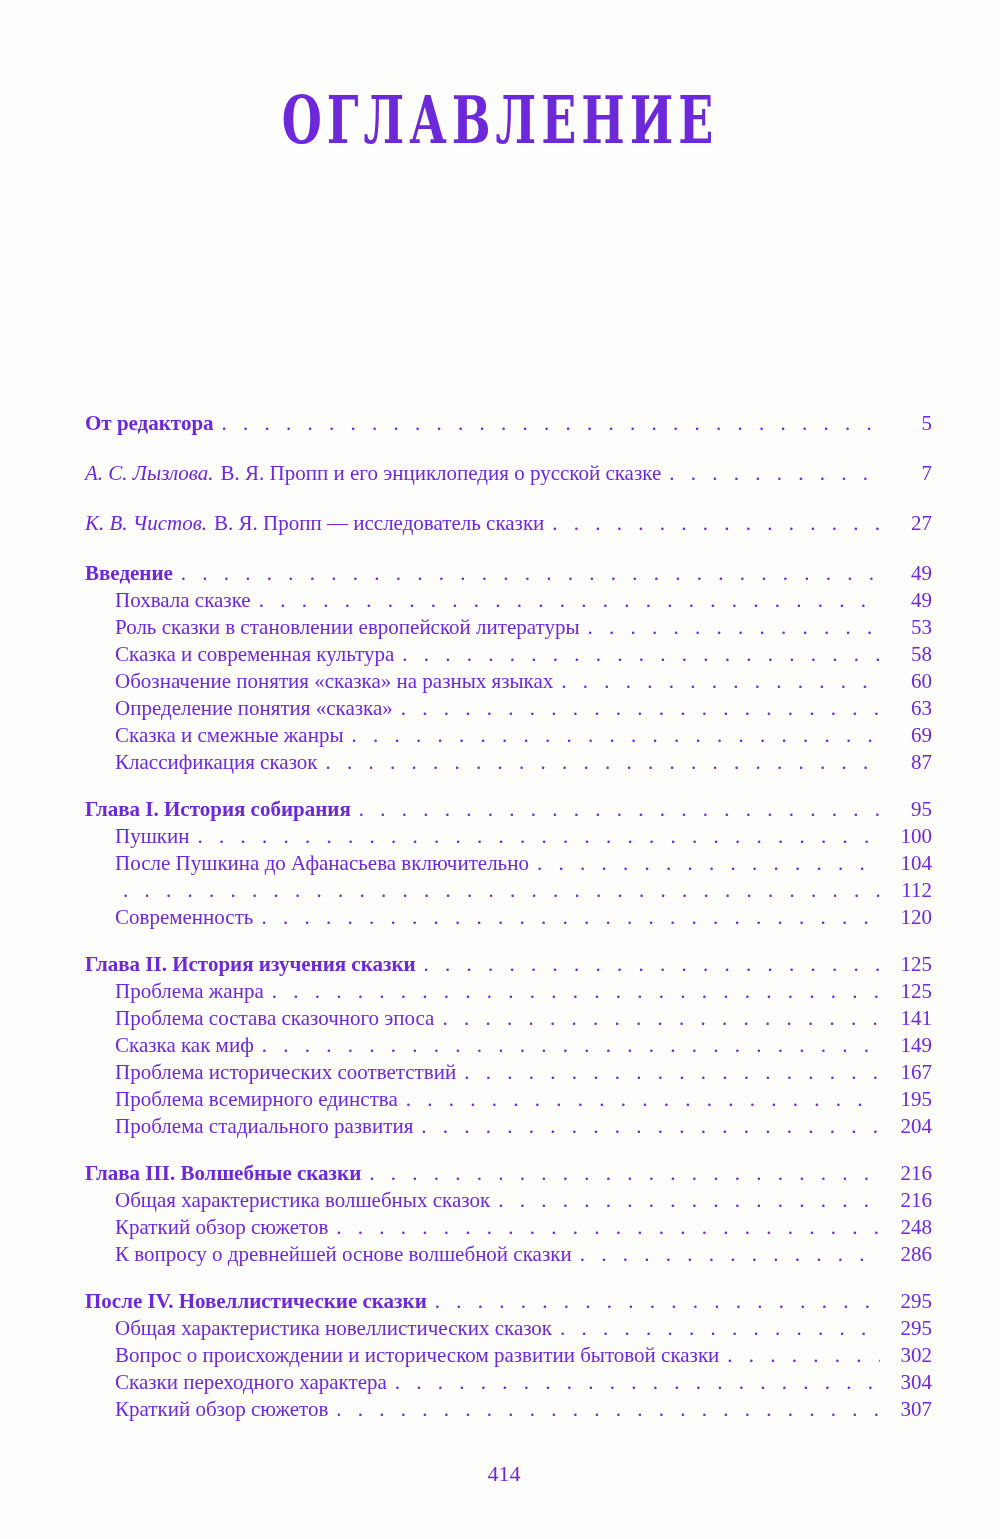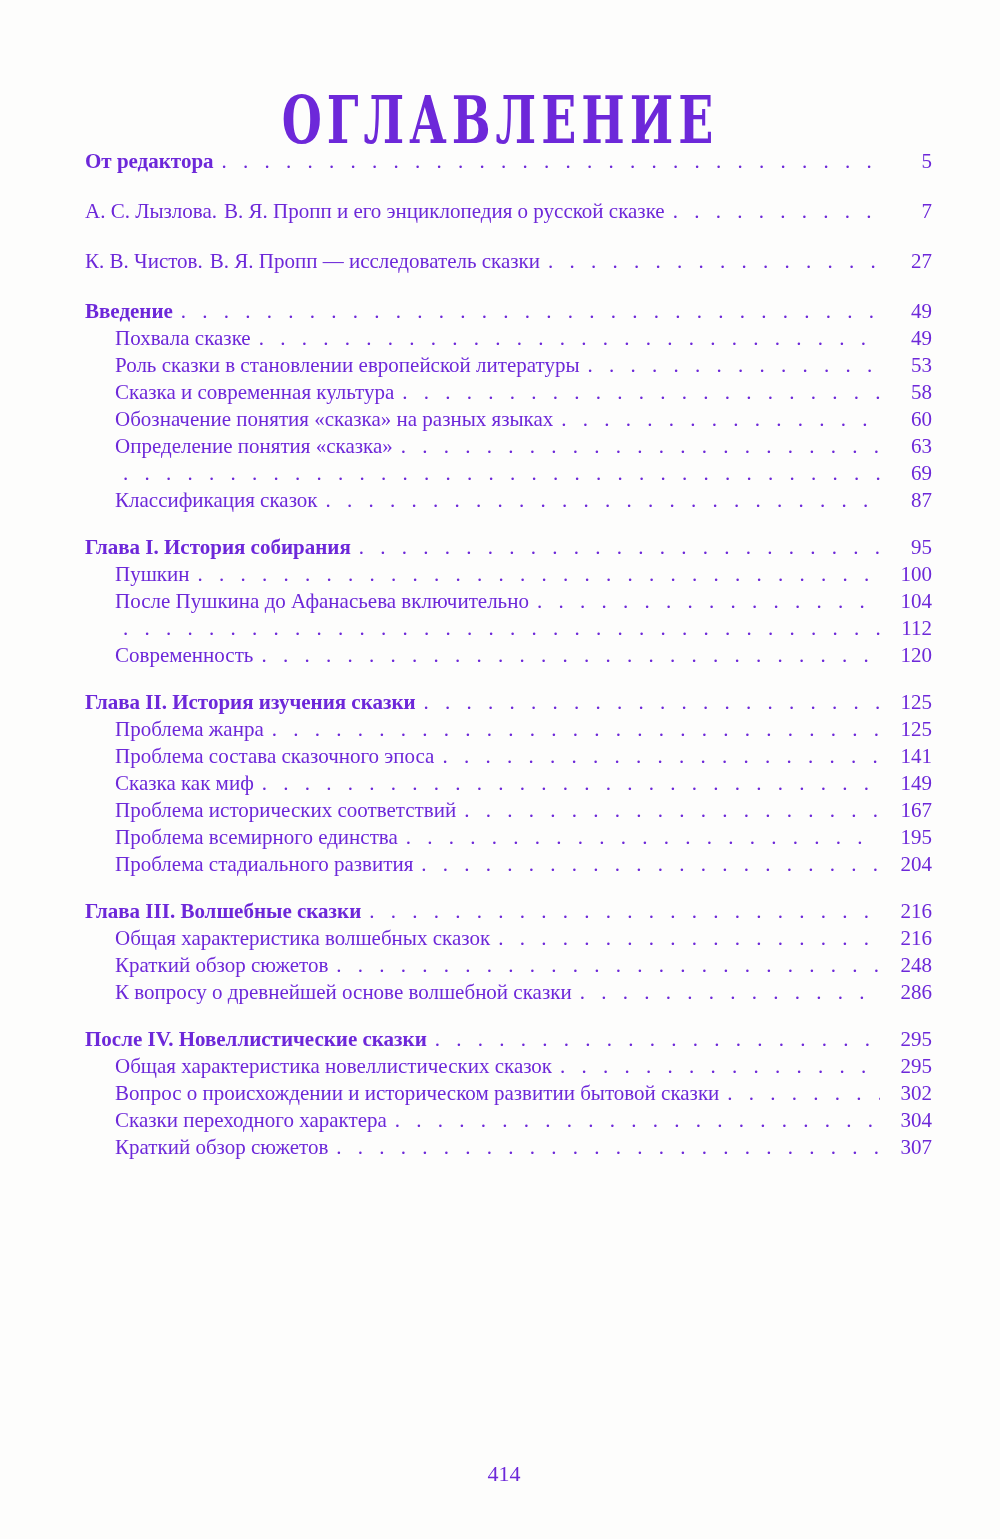--- a/index.html
+++ b/index.html
@@ -23,35 +23,37 @@
     line-height: 56px;
     text-align: center;
     font-family: "DejaVu Serif", "Liberation Serif", serif;
     font-weight: bold;
     font-size: 46px;
     letter-spacing: 5px;
     transform: scaleY(1.42);
     transform-origin: center;
   }
   .toc {
+    margin-top: 262px;
     padding-left: 85px;
     padding-right: 68px;
   }
   .row {
     display: flex;
     align-items: baseline;
     font-size: 21px;
     line-height: 27px;
     white-space: nowrap;
   }
   .row.front { margin-bottom: 23px; }
   .row.section-start { margin-top: 20px; }
   .row.bold .label { font-weight: bold; }
   .row.indent { padding-left: 30px; }
   .author {
+    font-style: italic;
     margin-right: 7px;
   }
   .label { flex: 0 0 auto; }
   .dots {
     flex: 1 1 auto;
     overflow: hidden;
     margin: 0 10px 0 8px;
     word-spacing: 9px;
     letter-spacing: 1px;
     font-weight: normal;
@@ -129,20 +131,21 @@
       <span class="pagenum">60</span>
     </div>
 
     <div class="row indent">
       <span class="label">Определение понятия «сказка»</span>
       <span class="dots">. . . . . . . . . . . . . . . . . . . . . . . . . . . . . . . . . . . . . . . . . . . . . . . . . . . . . . . . . . . .</span>
       <span class="pagenum">63</span>
     </div>
 
     <div class="row indent">
+      <span class="label">Сказка и смежные жанры</span>
       <span class="dots">. . . . . . . . . . . . . . . . . . . . . . . . . . . . . . . . . . . . . . . . . . . . . . . . . . . . . . . . . . . .</span>
       <span class="pagenum">69</span>
     </div>
 
     <div class="row indent">
       <span class="label">Классификация сказок</span>
       <span class="dots">. . . . . . . . . . . . . . . . . . . . . . . . . . . . . . . . . . . . . . . . . . . . . . . . . . . . . . . . . . . .</span>
       <span class="pagenum">87</span>
     </div>
 

